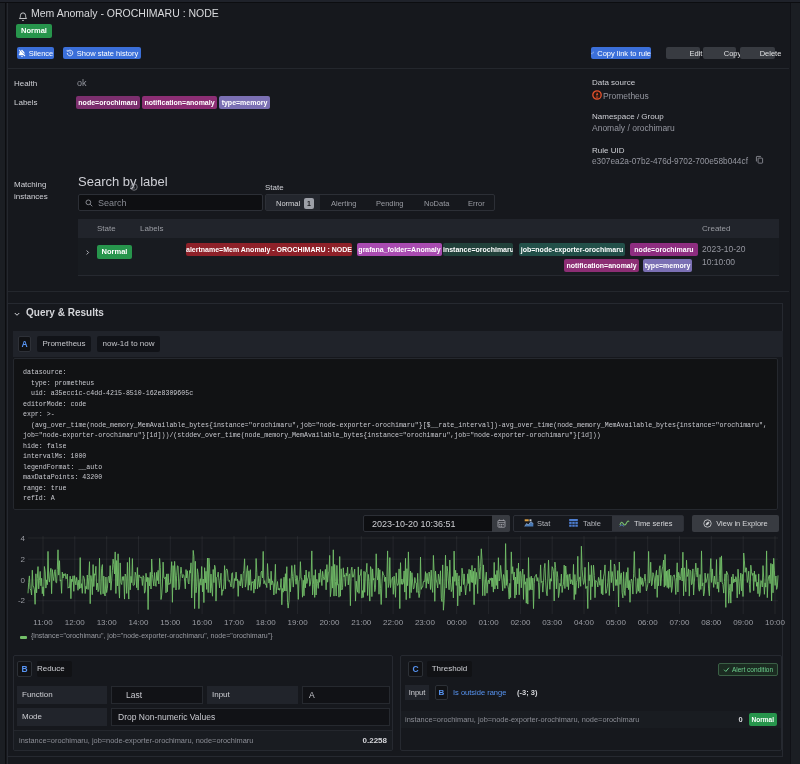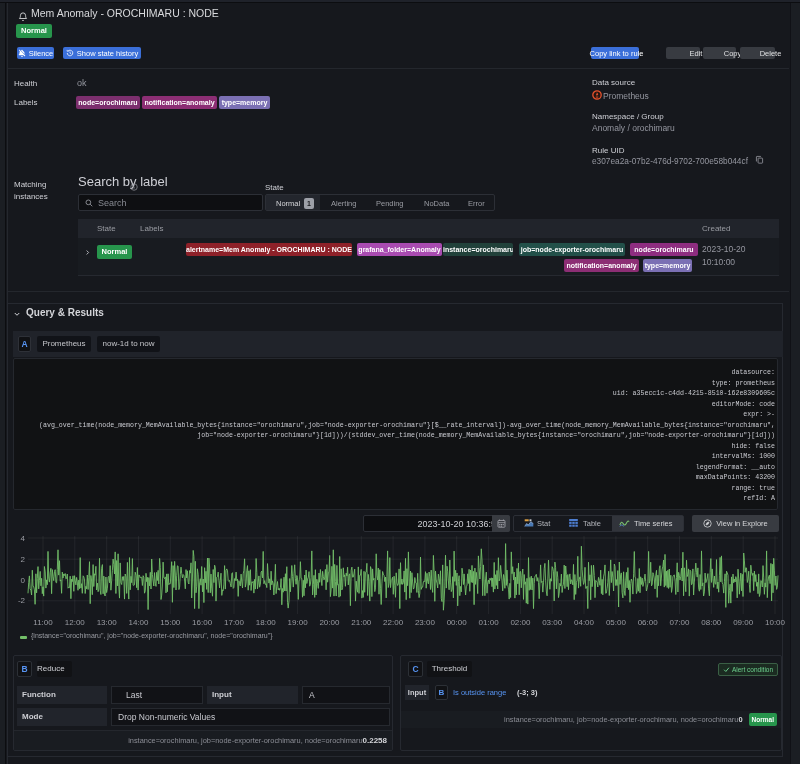--- a/index.html
+++ b/index.html
@@ -1,27 +1,27 @@
 <!DOCTYPE html>
 <html><head><meta charset="utf-8"><style>
 * { margin:0; padding:0; box-sizing:border-box; }
 html,body { width:800px; height:764px; overflow:hidden; background:#16181d;
   font-family:"Liberation Sans",sans-serif; }
-.abs { position:absolute;text-align:right; }
+.abs { position:absolute; }
 .lbl { position:absolute; font-size:8px; font-weight:700; color:#cfd0d6; }
 .val { position:absolute; font-size:8.5px; color:#9597a0; white-space:nowrap; }
 .tag { position:absolute; height:13px; line-height:13px; border-radius:2px; text-align:center;
   font-size:7px; font-weight:700; color:#fff; white-space:nowrap; overflow:hidden; }
 .btn { position:absolute; height:12px; display:flex; align-items:center; justify-content:center; gap:3px;
   border-radius:2px; font-size:7.5px; font-weight:500; color:#fff; white-space:nowrap; }
 .btn-blue { background:#3b6fd9; }
 .btn-grey { background:#383b41; color:#dfe0e2;gap:26px; }
 .badge-green { position:absolute; background:#27954c; color:#fff; font-weight:700;
   border-radius:2px; text-align:center; }
-.cell-l { position:absolute; background:#21242b; font-size:8px; font-weight:700; color:#cdced3; }
+.cell-l { position:absolute; background:#21242b; font-size:8px; font-weight:400; color:#cdced3; }
 .cell-v { position:absolute; background:#111216; border:1px solid #26292f; font-size:8.5px; color:#c9cad0; }
 svg { display:block; }
 </style></head>
 <body style="position:relative">
 
 <div class="abs" style="left:0;top:0;width:800px;height:3px;background:#1f222a;border-bottom:1px solid #0c0d10"></div>
 <div class="abs" style="left:0;top:3px;width:6px;height:761px;background:#1b1e23;border-right:1px solid #0c0d10"></div>
 <div class="abs" style="left:790px;top:3px;width:10px;height:761px;background:#1b1e23;border-left:1px solid #101116"></div>
 <div class="abs" style="left:7px;top:3px;width:1px;height:761px;background:#25282e"></div>
 <div class="abs" style="left:8px;top:291px;width:781px;height:1px;background:#24272d"></div>
@@ -43,21 +43,21 @@
     <span>Silence</span>
   </div>
 <div class="btn btn-blue" style="left:63px;top:47px;width:78px">
     <svg width="8" height="8" viewBox="0 0 16 16" fill="none" stroke="#fff" stroke-width="1.6">
       <path d="M2.5 8a5.5 5.5 0 1 0 1.6-3.9"></path>
       <path d="M2.3 1.8v2.7h2.7" stroke-width="1.4"></path>
       <path d="M8 5v3.2l2.2 1.3" stroke-width="1.4"></path>
     </svg>
     <span>Show state history</span>
   </div>
-<div class="btn btn-blue" style="left:591px;top:47px;width:48px">
+<div class="btn btn-blue" style="left:591px;top:47px;width:60px">
     <svg width="8" height="8" viewBox="0 0 16 16" fill="none" stroke="#fff" stroke-width="1.7">
       <path d="M6.5 9.5 9.5 6.5"></path>
       <path d="M7.5 4.5 9 3a3 3 0 0 1 4.2 4.2L11.7 8.7"></path>
       <path d="M8.5 11.5 7 13a3 3 0 0 1-4.2-4.2l1.5-1.5"></path>
     </svg>
     <span>Copy link to rule</span>
   </div>
 <div class="btn btn-grey" style="left:666px;top:47px;width:34px">
     <svg width="8" height="8" viewBox="0 0 16 16" fill="#dadbde">
       <path d="M12.1 1.5a1.8 1.8 0 0 1 2.5 2.5l-.9.9-2.5-2.5.9-.9zM9.9 3.7l2.5 2.5-6.8 6.8-3.1.6.6-3.1 6.8-6.8z"></path>

